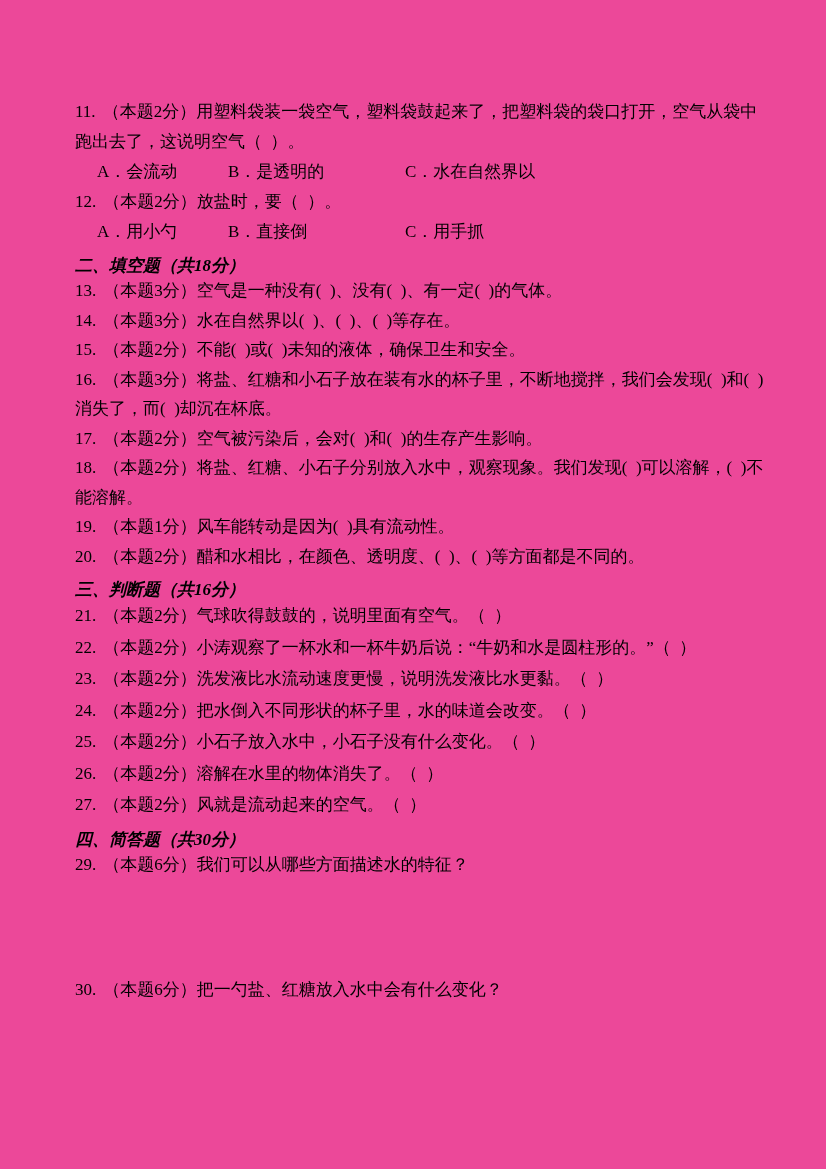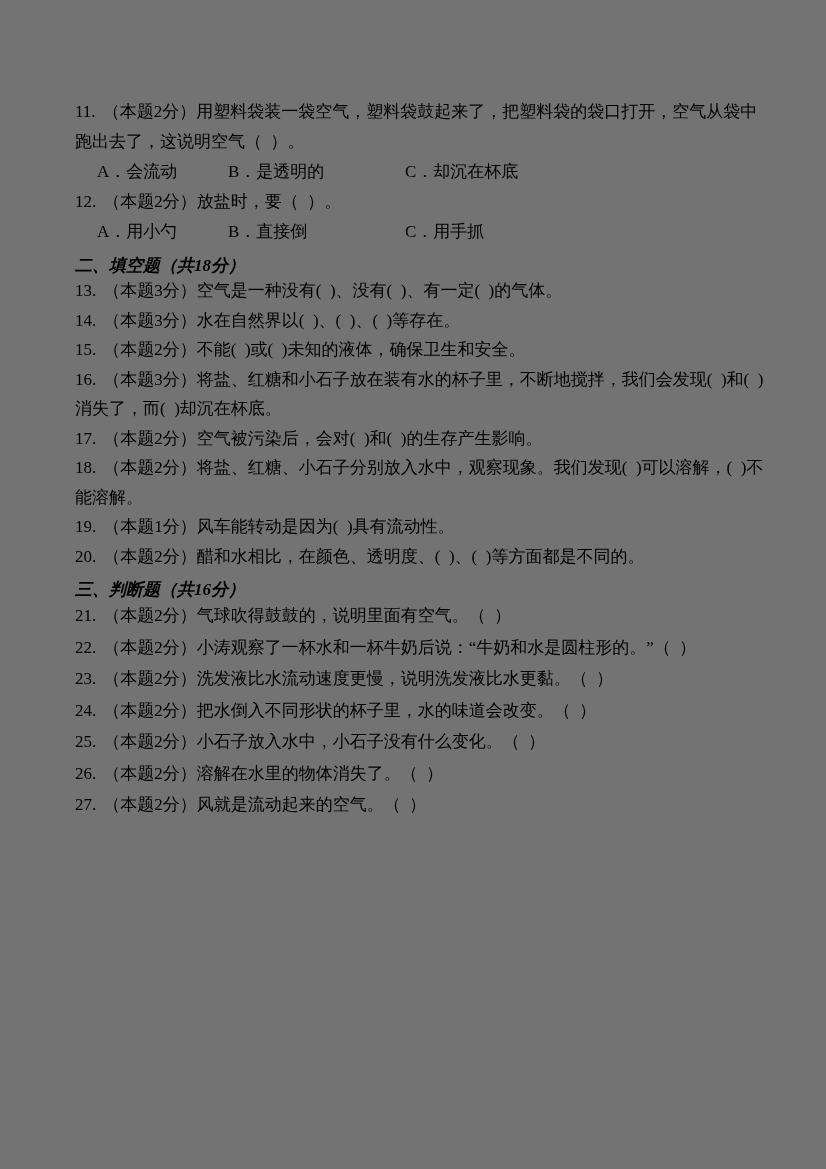--- a/index.html
+++ b/index.html
@@ -5,21 +5,21 @@
   html, body {
     margin: 0;
     padding: 0;
     background: #ffffff;
   }
   .page {
     position: relative;
     width: 826px;
     height: 1169px;
     box-sizing: border-box;
-    background: #737373;
+    background: #ec4899;
     color: #000000;
     font-family: "Liberation Serif", "DejaVu Serif", serif;
     font-size: 17px;
     padding: 97px 58px 40px 75px;
     overflow: hidden;
   }
   .section { margin: 0; }
   .section-header {
     font-weight: bold;
     font-size: 17px;
@@ -49,21 +49,21 @@
   .option-1 { width: 177px; }
   .option-2 { flex: 1; }
   .answer-space { height: 95px; }
 </style>
 </head>
 <body>
 
 <div class="page">
     <div class="section sec-choice-continued">
       <div class="q"><span class="q-number">11.</span><span class="q-points">（本题2分）</span><span class="q-text">用塑料袋装一袋空气，塑料袋鼓起来了，把塑料袋的袋口打开，空气从袋中跑出去了，这说明空气（  ）。</span></div>
-      <div class="options-row"><span class="option option-0">A．会流动</span><span class="option option-1">B．是透明的</span><span class="option option-2">C．却沉在杯底</span></div>
+      <div class="options-row"><span class="option option-0">A．会流动</span><span class="option option-1">B．是透明的</span><span class="option option-2">C．水在自然界以</span></div>
       <div class="q"><span class="q-number">12.</span><span class="q-points">（本题2分）</span><span class="q-text">放盐时，要（  ）。</span></div>
       <div class="options-row"><span class="option option-0">A．用小勺</span><span class="option option-1">B．直接倒</span><span class="option option-2">C．用手抓</span></div>
     </div>
     <div class="section sec-fill-in">
       <div class="section-header">二、填空题（共18分）</div>
       <div class="q"><span class="q-number">13.</span><span class="q-points">（本题3分）</span><span class="q-text">空气是一种没有(  )、没有(  )、有一定(  )的气体。</span></div>
       <div class="q"><span class="q-number">14.</span><span class="q-points">（本题3分）</span><span class="q-text">水在自然界以(  )、(  )、(  )等存在。</span></div>
       <div class="q"><span class="q-number">15.</span><span class="q-points">（本题2分）</span><span class="q-text">不能(  )或(  )未知的液体，确保卫生和安全。</span></div>
       <div class="q"><span class="q-number">16.</span><span class="q-points">（本题3分）</span><span class="q-text">将盐、红糖和小石子放在装有水的杯子里，不断地搅拌，我们会发现(  )和(  )消失了，而(  )却沉在杯底。</span></div>
       <div class="q"><span class="q-number">17.</span><span class="q-points">（本题2分）</span><span class="q-text">空气被污染后，会对(  )和(  )的生存产生影响。</span></div>
@@ -74,13 +74,19 @@
     <div class="section sec-judgment">
       <div class="section-header">三、判断题（共16分）</div>
       <div class="q"><span class="q-number">21.</span><span class="q-points">（本题2分）</span><span class="q-text">气球吹得鼓鼓的，说明里面有空气。（  ）</span></div>
       <div class="q"><span class="q-number">22.</span><span class="q-points">（本题2分）</span><span class="q-text">小涛观察了一杯水和一杯牛奶后说：“牛奶和水是圆柱形的。”（  ）</span></div>
       <div class="q"><span class="q-number">23.</span><span class="q-points">（本题2分）</span><span class="q-text">洗发液比水流动速度更慢，说明洗发液比水更黏。（  ）</span></div>
       <div class="q"><span class="q-number">24.</span><span class="q-points">（本题2分）</span><span class="q-text">把水倒入不同形状的杯子里，水的味道会改变。（  ）</span></div>
       <div class="q"><span class="q-number">25.</span><span class="q-points">（本题2分）</span><span class="q-text">小石子放入水中，小石子没有什么变化。（  ）</span></div>
       <div class="q"><span class="q-number">26.</span><span class="q-points">（本题2分）</span><span class="q-text">溶解在水里的物体消失了。（  ）</span></div>
       <div class="q"><span class="q-number">27.</span><span class="q-points">（本题2分）</span><span class="q-text">风就是流动起来的空气。（  ）</span></div>
     </div>
+    <div class="section sec-short-answer">
+      <div class="section-header">四、简答题（共30分）</div>
+      <div class="q"><span class="q-number">29.</span><span class="q-points">（本题6分）</span><span class="q-text">我们可以从哪些方面描述水的特征？</span></div>
+      <div class="answer-space"></div>
+      <div class="q"><span class="q-number">30.</span><span class="q-points">（本题6分）</span><span class="q-text">把一勺盐、红糖放入水中会有什么变化？</span></div>
+    </div>
   </div>
 
 </body></html>

